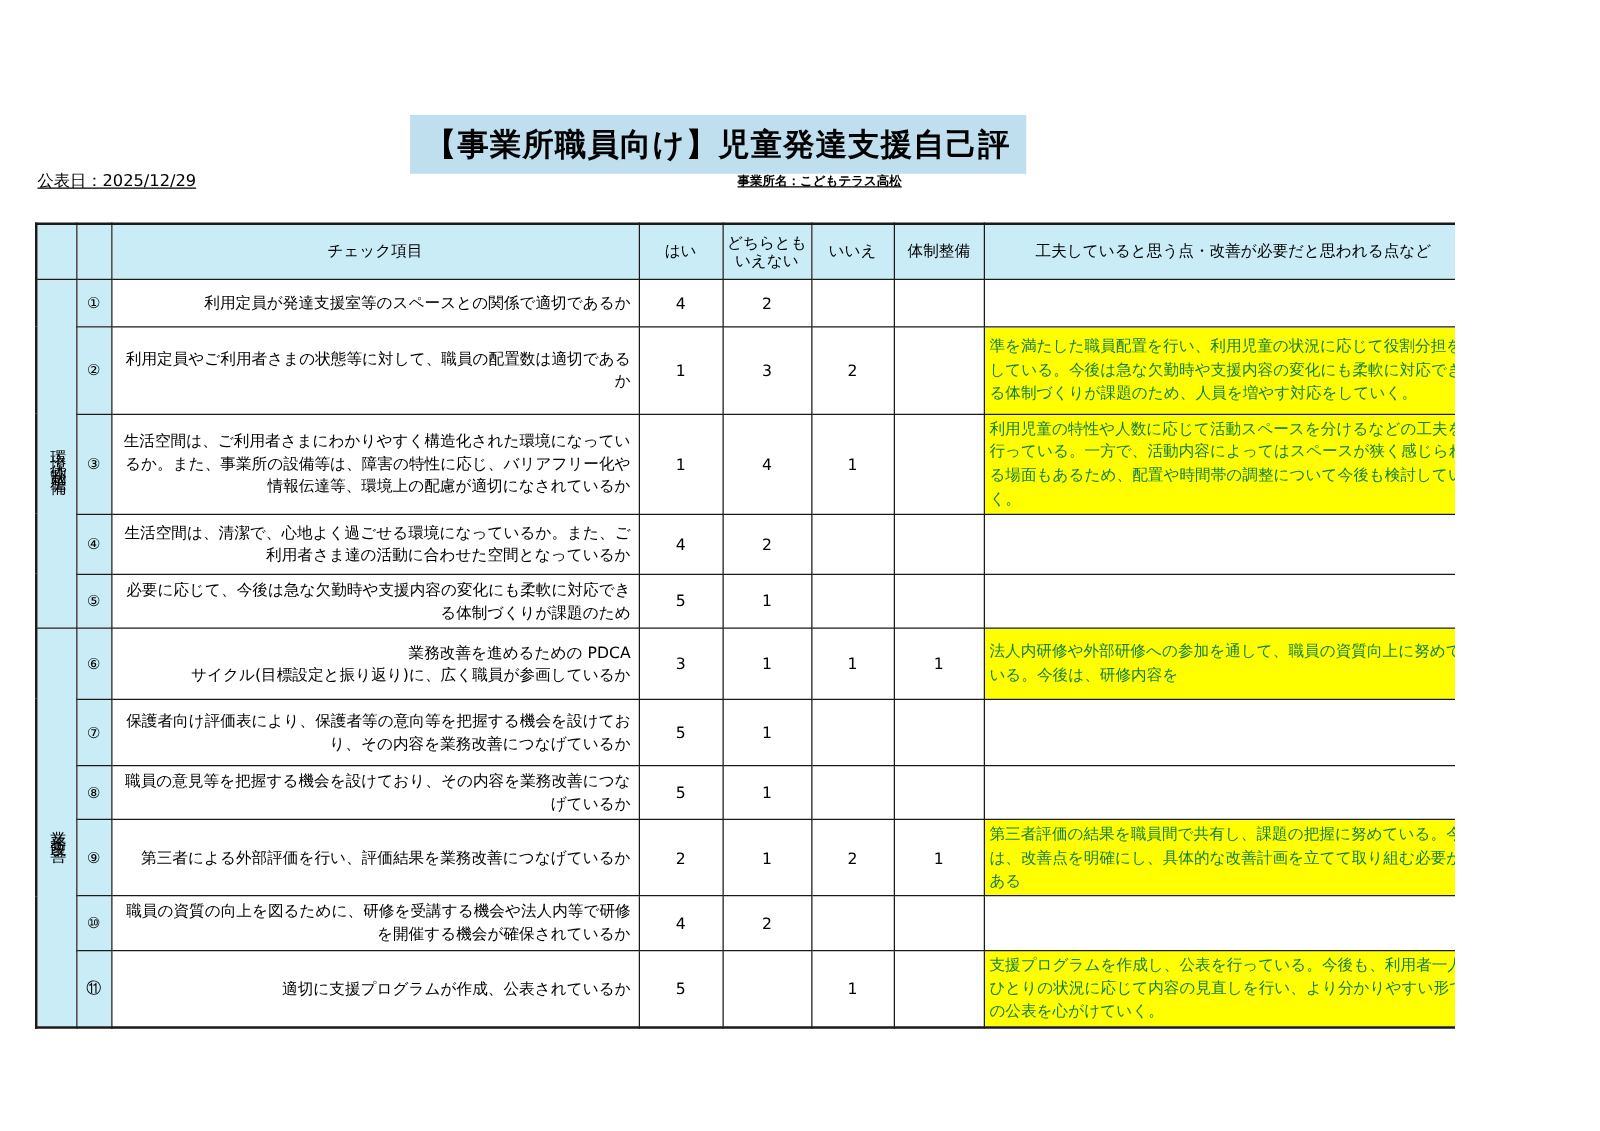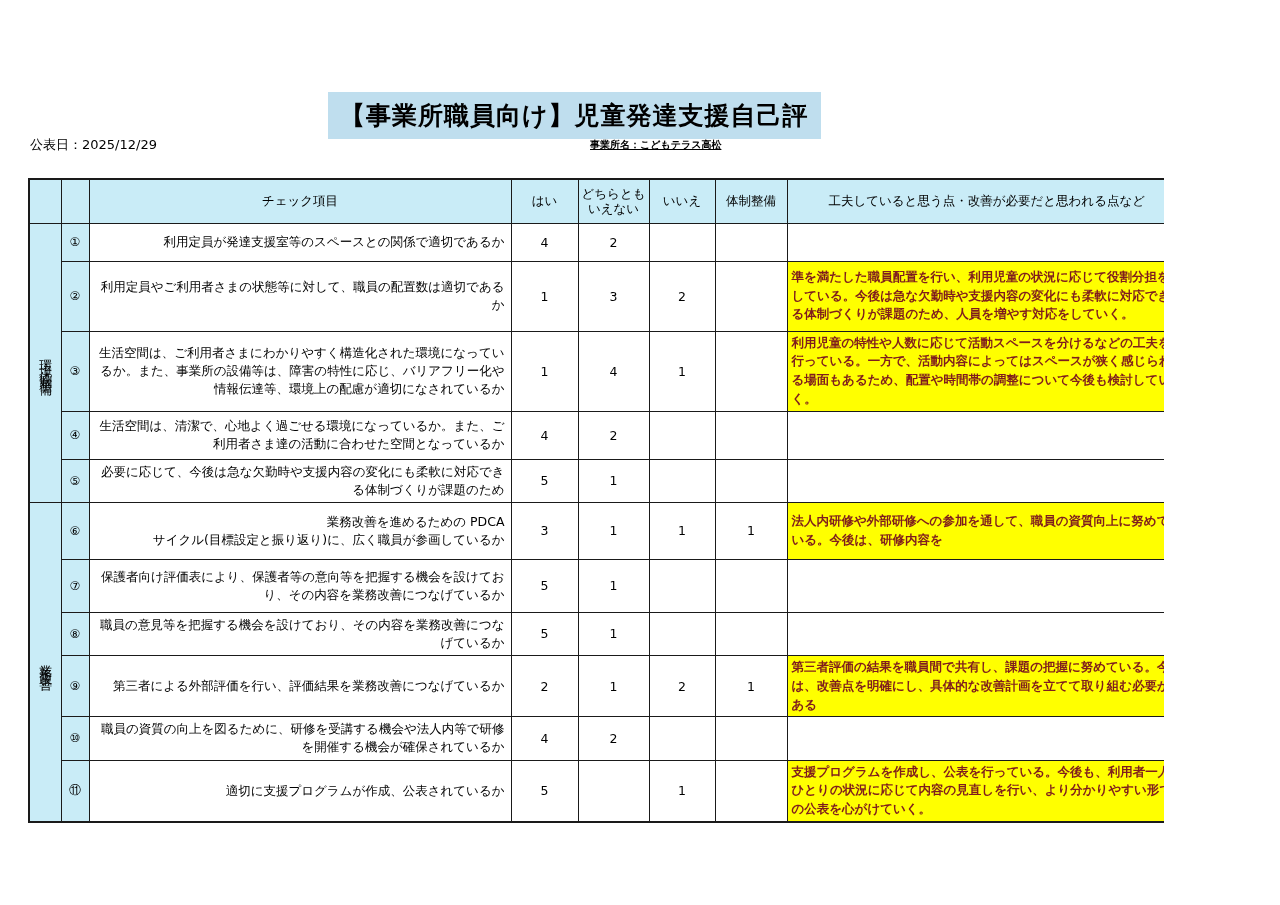--- a/index.html
+++ b/index.html
@@ -7,21 +7,21 @@
   #page { position: relative; width: 1164px; height: 905px; background: #fff; overflow: hidden; }
 
   .doc-title {
     position: absolute; left: 328px; top: 92px;
     background: #bfdeee;
     font-size: 25px; font-weight: bold; letter-spacing: 1px;
     padding: 7px 12px 7px 12px; white-space: nowrap;
   }
   .publish-date {
     position: absolute; left: 30px; top: 136px;
-    font-size: 13px; white-space: nowrap;
+    font-size: 13px; text-decoration: underline; white-space: nowrap;
   }
   .office-name {
     position: absolute; left: 590px; top: 138px;
     font-size: 10px; font-weight: bold; text-decoration: underline; white-space: nowrap;
   }
 
   table.eval {
     position: absolute; left: 28px; top: 178px;
     width: 1158px; border-collapse: collapse; table-layout: fixed;
     border: 2.5px solid #1a1a1a;
@@ -49,21 +49,21 @@
   }
   td.item {
     text-align: right; padding: 3px 6px;
     line-height: 1.45; white-space: pre-wrap;
   }
   td.score { text-align: center; background: #fff; }
   td.comment {
     text-align: left; padding: 2px 4px; line-height: 1.5; background: #fff;
   }
   td.comment.hl {
-    background: #ffff00; color: #7f1d1d; font-weight: bold;
+    background: #ffff00; color: #15803d; font-weight: normal;
   }
 </style>
 </head>
 <body>
 
 <div id="page">
 
   <div class="doc-title">【事業所職員向け】児童発達支援自己評</div>
   <div class="publish-date">公表日：2025/12/29</div>
   <div class="office-name">事業所名：こどもテラス高松</div>

